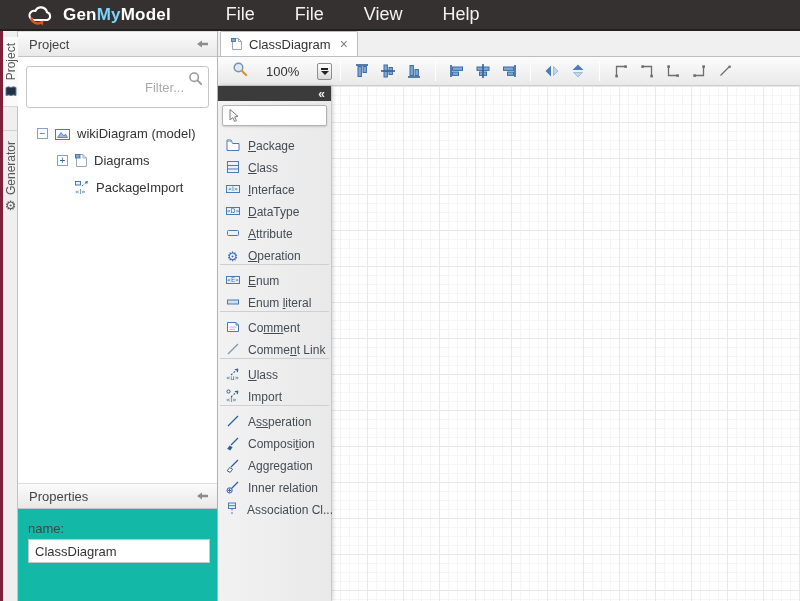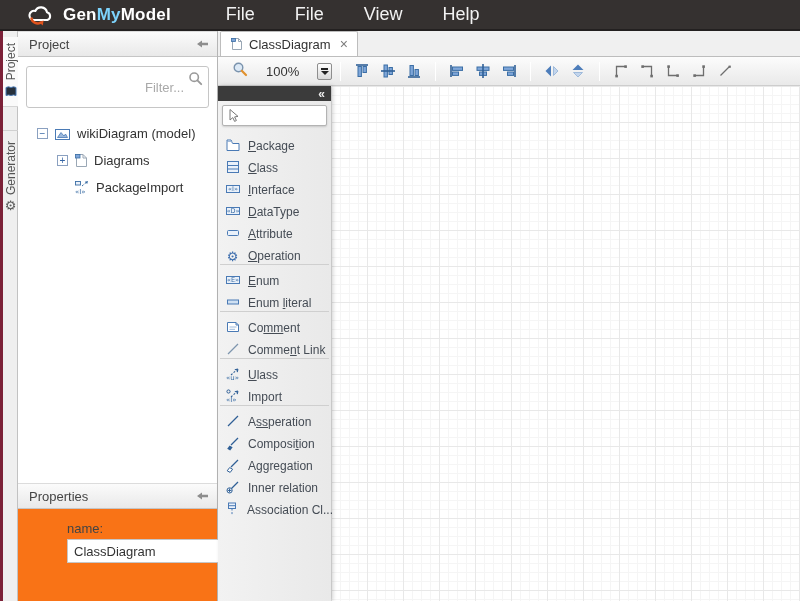--- a/index.html
+++ b/index.html
@@ -19,42 +19,42 @@
   .rail { position:absolute; left:0; top:31px; width:18px; height:570px; background:#efefef; border-right:1px solid #c2c2c2; }
   .rail-strip { position:absolute; left:0; top:0; width:3px; height:570px; background:#7c2138; }
   .rail-tab { position:absolute; left:3px; width:15px; display:flex; flex-direction:column; align-items:center; }
   .rail-tab.active { background:#fafafa; border-bottom:1px solid #d5d5d5; }
   .rail-label { writing-mode:vertical-rl; transform:rotate(180deg); font-size:12px; color:#555; margin-bottom:4px; }
   .rail-icon { margin-bottom:6px; line-height:1; }
   .rail-divider { position:absolute; left:3px; width:15px; height:1px; background:#d0d0d0; }
 
   
   .project-panel { position:absolute; left:18px; top:31px; width:200px; height:452px; background:#fff; border-right:1px solid #b5b5b5; }
-  .props-panel   { position:absolute; left:18px; top:483px; width:200px; height:118px; background:#f97316; border-right:1px solid #b5b5b5; }
+  .props-panel   { position:absolute; left:18px; top:483px; width:200px; height:118px; background:#14b8a6; border-right:1px solid #b5b5b5; }
   .panel-header { height:26px; background:linear-gradient(#fbfbfb,#e9e9e9); border-bottom:1px solid #c5c5c5; border-top:1px solid #dcdcdc;
     display:flex; align-items:center; justify-content:space-between; padding:0 8px 0 11px; }
   .panel-title { font-size:13px; color:#454545; }
   .panel-pin { cursor:pointer; display:flex; align-items:center; }
 
   .filter-wrap { margin:9px 8px 6px 8px; position:relative; }
   .filter-input { width:100%; height:42px; border:1px solid #c6c6c6; border-radius:3px; padding:0 24px 0 8px;
     font-size:13px; color:#701a75; font-family:"Liberation Sans", sans-serif; background:#fff;text-align:right; }
   .filter-input::placeholder { color:#a9a9a9; }
   .filter-icon { position:absolute; right:6px; top:5px; }
 
   .tree { padding-top:6px; }
   .tree-row { display:flex; align-items:center; height:27px; font-size:13px; color:#333; cursor:default; }
   .tree-row.lvl0 { padding-left:19px; }
   .tree-row.lvl1 { padding-left:39px; }
   .expander { width:11px; height:11px; border:1px solid #8aa0c0; background:#fff; color:#3465a4;
     font-size:10px; line-height:9px; text-align:center; margin-right:6px; flex:0 0 aupx; }
   .expander.none { visibility:hidden; }
   .tree-icon { margin-right:6px; display:flex; }
 
-  .props-body { padding:12px 10px 0 10px;margin-left:39px; }
+  .props-body { padding:12px 10px 0 10px; }
   .field-label { font-size:13px; color:#444; margin-bottom:3px; }
   .field-input { width:182px; height:24px; border:1px solid #c6c6c6; padding:0 6px; font-size:13px; color:#333;
     font-family:"Liberation Sans", sans-serif; }
 
   
   .main { position:absolute; left:218px; top:31px; width:582px; height:570px; }
   .tabbar { height:26px; background:#f0f0f0; border-bottom:1px solid #bdbdbd; display:flex; align-items:flex-end; }
   .tab { height:25px; margin-left:2px; background:#fff; border:1px solid #bdbdbd; border-bottom:none;
     display:flex; align-items:center; padding:0 9px; border-radius:2px 2px 0 0; }
   .tab-icon { margin-right:6px; display:flex; }

